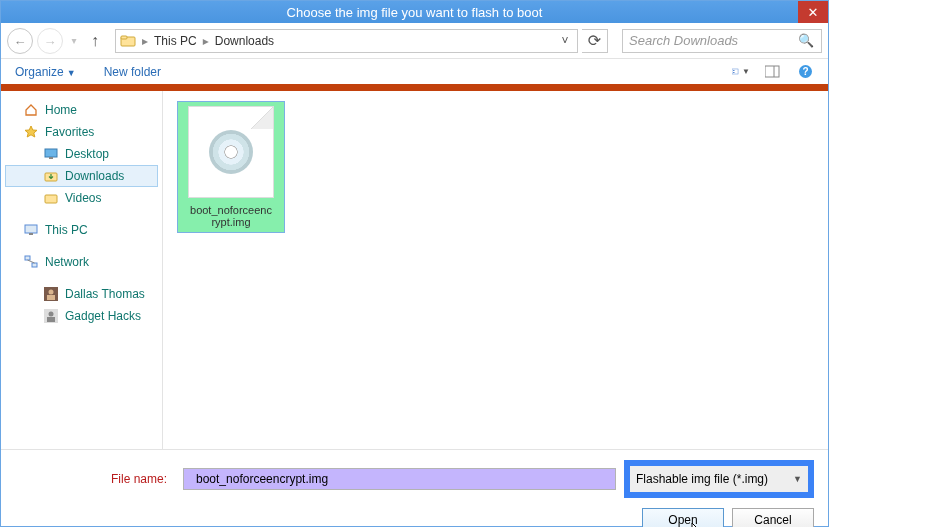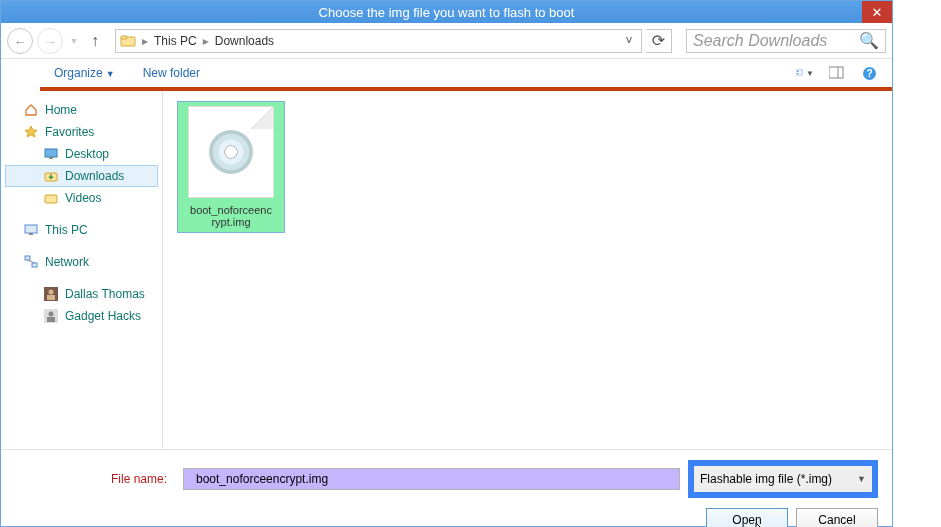--- a/index.html
+++ b/index.html
@@ -1,34 +1,34 @@
 <!DOCTYPE html>
 <html><head>
 <meta charset="utf-8">
 <style>
   * { box-sizing: border-box; margin: 0; padding: 0; font-family: "Segoe UI", Tahoma, sans-serif; }
   html, body { width: 941px; height: 527px; overflow: hidden; background: #fff; }
-  .window { width: 893px; height: 527px; display: flex; flex-direction: column; border: 1px solid #6aa6e4; }
+  .window { width: 829px; height: 527px; display: flex; flex-direction: column; border: 1px solid #6aa6e4; }
   
   .titlebar { height: 22px; background: linear-gradient(#5aa1e8,#4a95e0); display: flex; align-items: center; justify-content: center; color: #fff; font-size: 13px; position: relative; }
   .titlebar .close { position: absolute; right: 0; top: 0; width: 30px; height: 22px; background: #c43a2f; color:#fff; display:flex; align-items:center; justify-content:center; font-size:13px; cursor:pointer;}
   
   .navbar { height: 36px; border-bottom: 1px solid #e3e3e3; display: flex; align-items: center; padding: 0 6px; gap: 4px; }
   .nav-btn { width: 26px; height: 26px; border-radius: 50%; border:1px solid #c8c8c8; display:flex; align-items:center; justify-content:center; font-size:13px; color:#888; background:#fff; cursor:pointer; }
   .nav-btn.disabled { opacity: .5; }
   .nav-up { width:20px; text-align:center; color:#555; font-size:16px; cursor:pointer; }
   .addr { flex:1; height:24px; border:1px solid #c8c8c8; background:#fff; display:flex; align-items:center; padding:0 4px; gap:6px; font-size:12px; color:#333; margin-left:6px;}
   .addr svg { flex-shrink:0; }
   .addr .sep { color:#888; }
   .addr-drop { width:16px; text-align:center; color:#555; cursor:pointer; }
   .refresh { width:26px; height:24px; border:1px solid #c8c8c8; border-left:none; display:flex; align-items:center; justify-content:center; color:#555; cursor:pointer;}
-  .search { width:200px; height:24px; border:1px solid #c8c8c8; padding:0 6px; font-size:16px; color:#999; font-style:italic; margin-left:10px; display:flex; align-items:center; justify-content:space-between;}
+  .search { width:200px; height:24px; border:1px solid #c8c8c8; padding:0 6px; font-size:13px; color:#999; font-style:italic; margin-left:10px; display:flex; align-items:center; justify-content:space-between;}
   .search .mag { color:#777; font-style:normal;}
   
-  .toolbar { height:32px; border-bottom:4px solid #c2410c; display:flex; align-items:center; padding:0 14px; font-size:12px; justify-content:space-between;margin-left:39px;}
+  .toolbar { height:32px; border-bottom:7px solid #c2410c; display:flex; align-items:center; padding:0 14px; font-size:12px; justify-content:space-between;}
   .toolbar-left { display:flex; gap:28px; }
   .toolbar .tbtn { color:#2a6cb6; cursor:pointer; }
   .toolbar .tbtn .caret { font-size:9px; margin-left:3px; color:#2a6cb6;}
   .toolbar-right { display:flex; gap:14px; align-items:center; color:#555; }
   .view-ico { width:18px; height:16px; display:flex; align-items:center; justify-content:center; cursor:pointer;}
   
   .body { flex:1; display:flex; min-height:0; }
   .sidebar { width:162px; border-right:1px solid #e3e3e3; padding:8px 4px; font-size:12px; color:#0f766e; overflow:hidden;}
   .tree-item { display:flex; align-items:center; gap:6px; padding:3px 6px 3px 18px; cursor:pointer; white-space:nowrap;}
   .tree-sub { padding-left:38px; }

